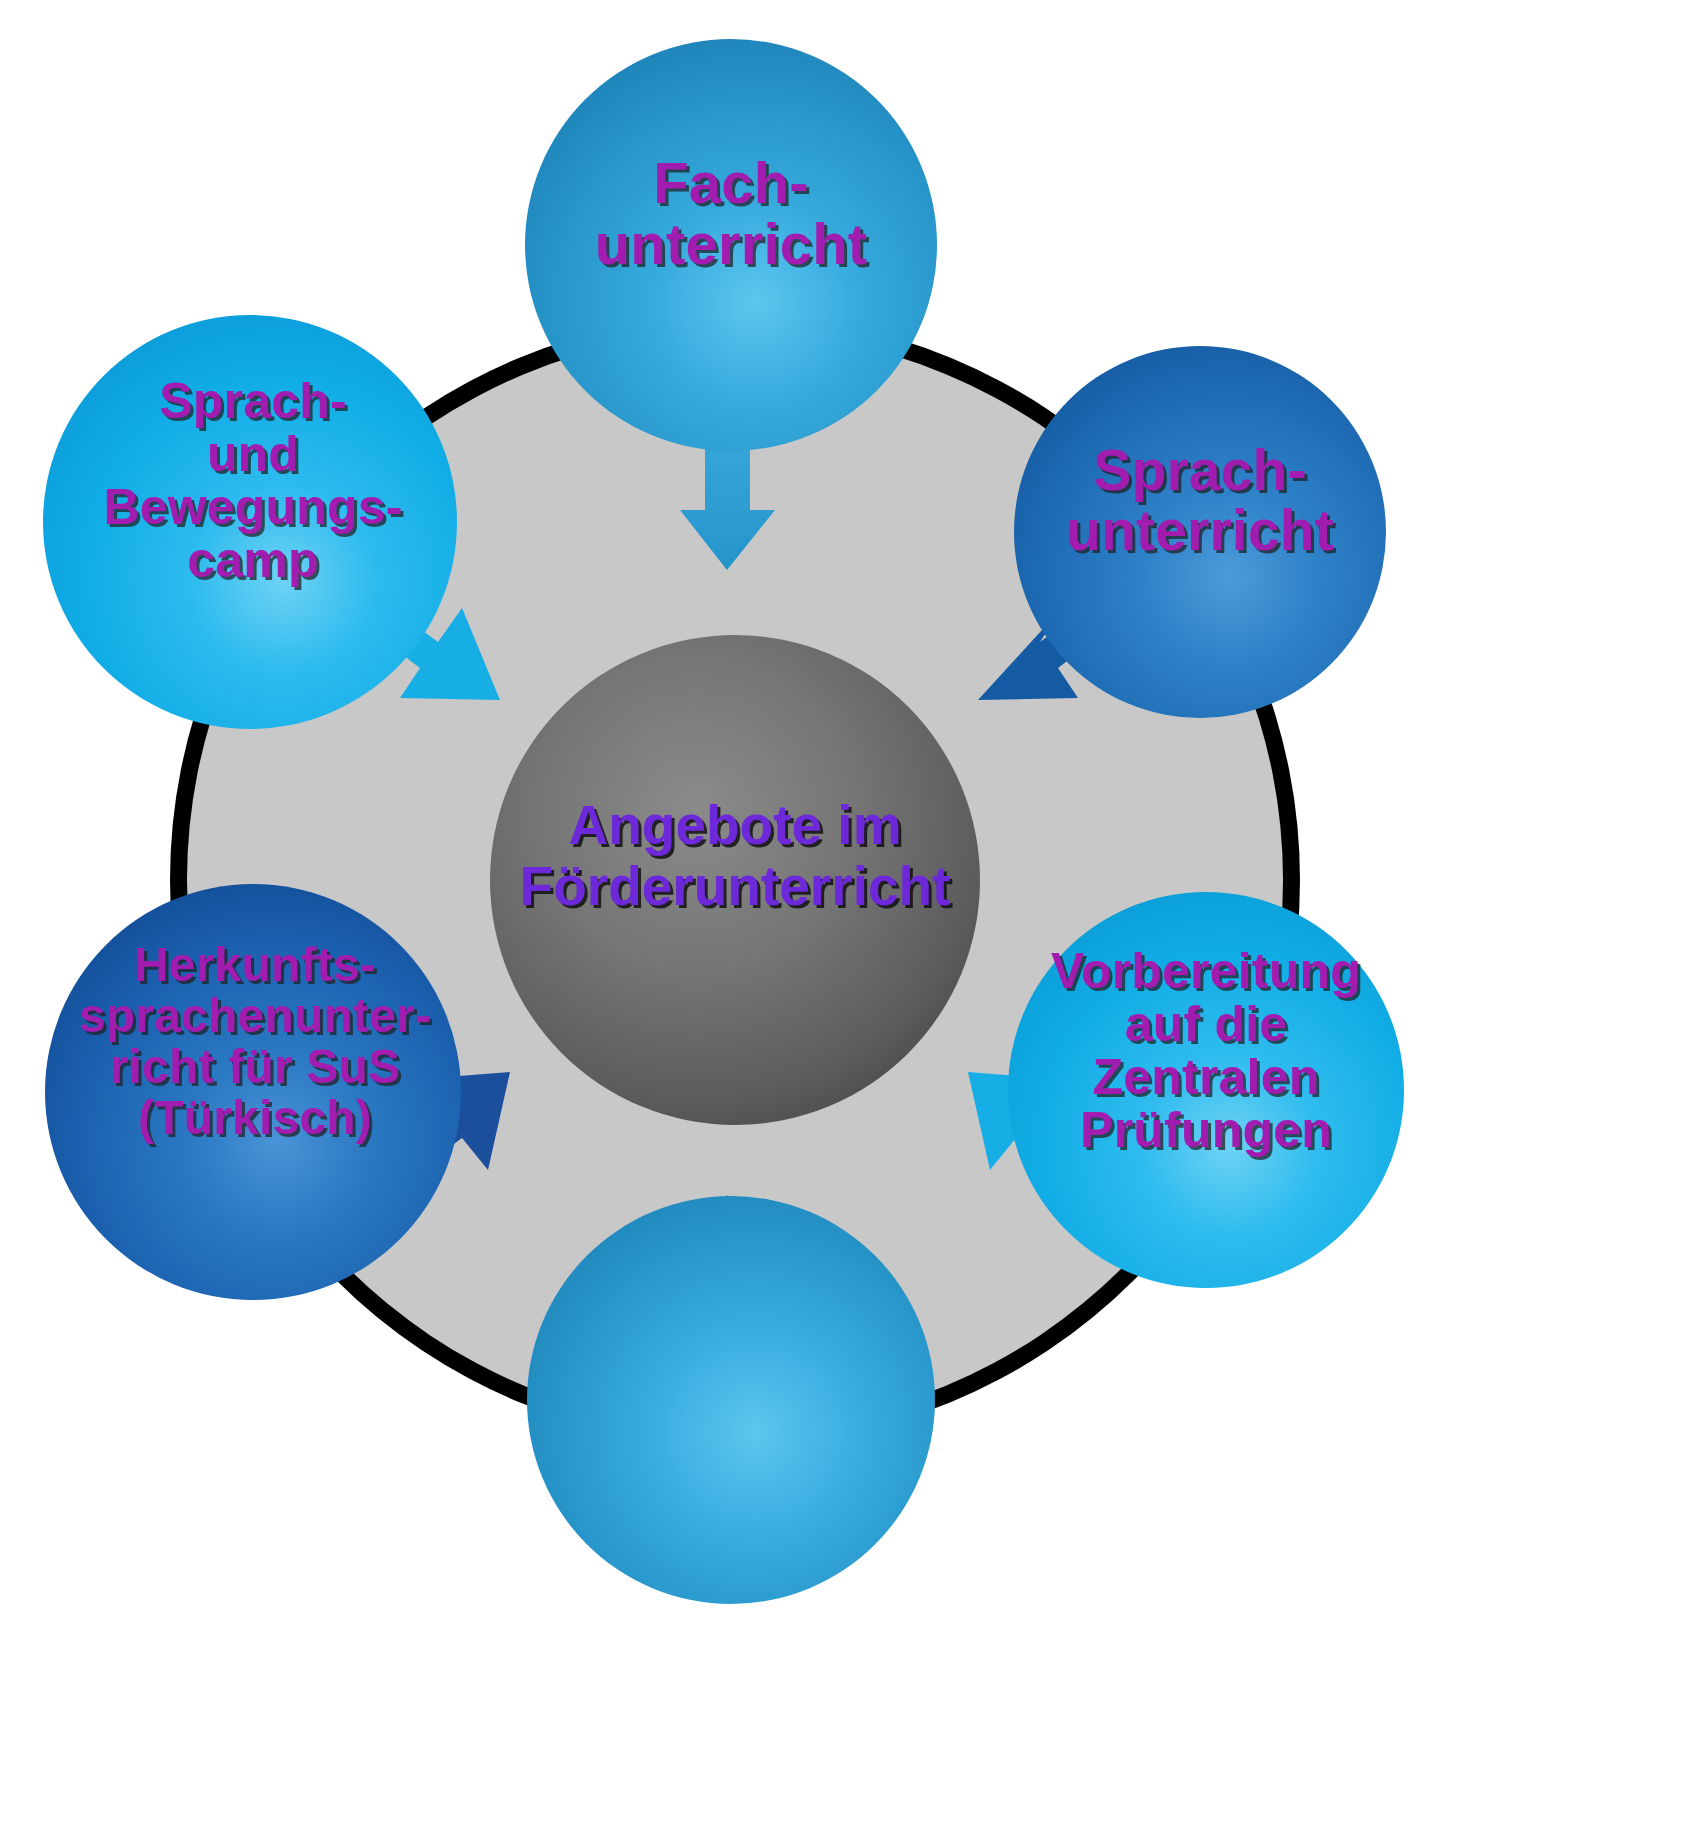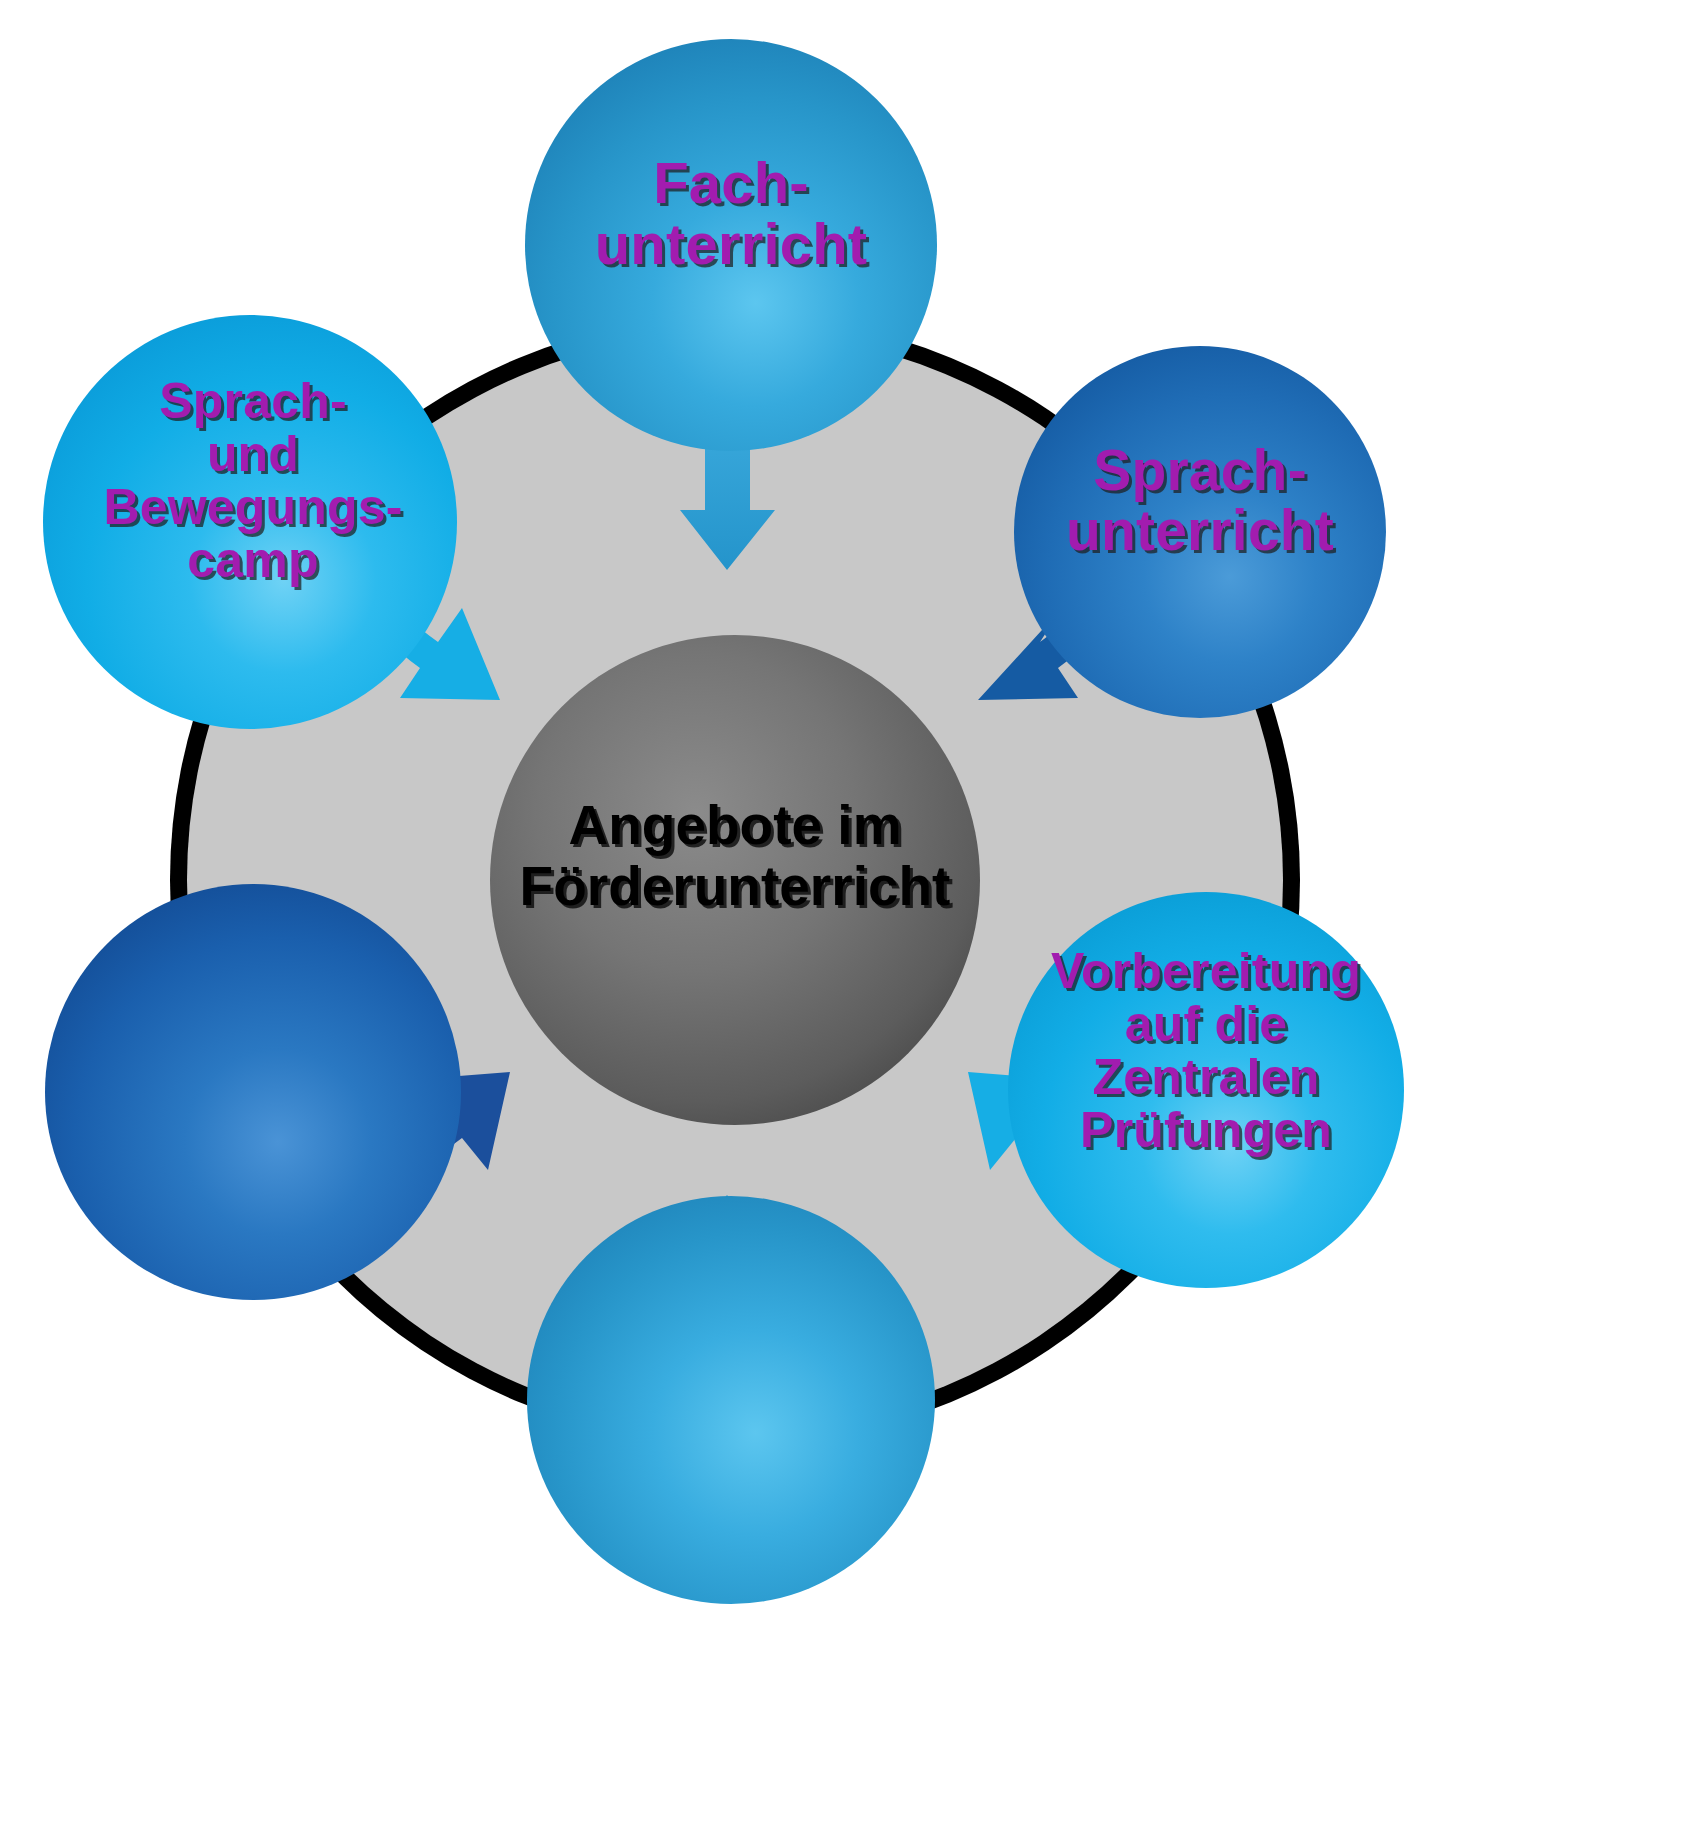--- a/index.html
+++ b/index.html
@@ -31,21 +31,21 @@
     line-height: 1.06;
     letter-spacing: 0.2px;
     text-shadow: 3px 3px 0 rgba(30,30,30,0.72);
     pointer-events: none;
     white-space: pre-line;
   }
   .center-label {
     position: absolute;
     text-align: center;
     font-weight: bold;
-    color: #000000;
+    color: #6d28d9;
     line-height: 1.1;
     text-shadow: 3px 3px 0 rgba(12,12,12,0.82);
     pointer-events: none;
     white-space: pre-line;
   }
 </style>
 </head>
 <body>
 
 <div id="stage">
@@ -201,18 +201,22 @@
 
   <div class="node-label" style="left:990px; top:440px; width:420px; font-size:57px;">Sprach-
 unterricht</div>
 
   <div class="node-label" style="left:1016px; top:945px; width:380px; font-size:50px;">Vorbereitung
 auf die
 Zentralen
 Prüfungen</div>
 
 
+  <div class="node-label" style="left:60px; top:940px; width:390px; font-size:48px;">Herkunfts-
+sprachenunter-
+richt für SuS
+(Türkisch)</div>
 
   <div class="node-label" style="left:58px; top:375px; width:390px; font-size:50px;">Sprach-
 und
 Bewegungs-
 camp</div>
 </div>
 
 </body></html>

